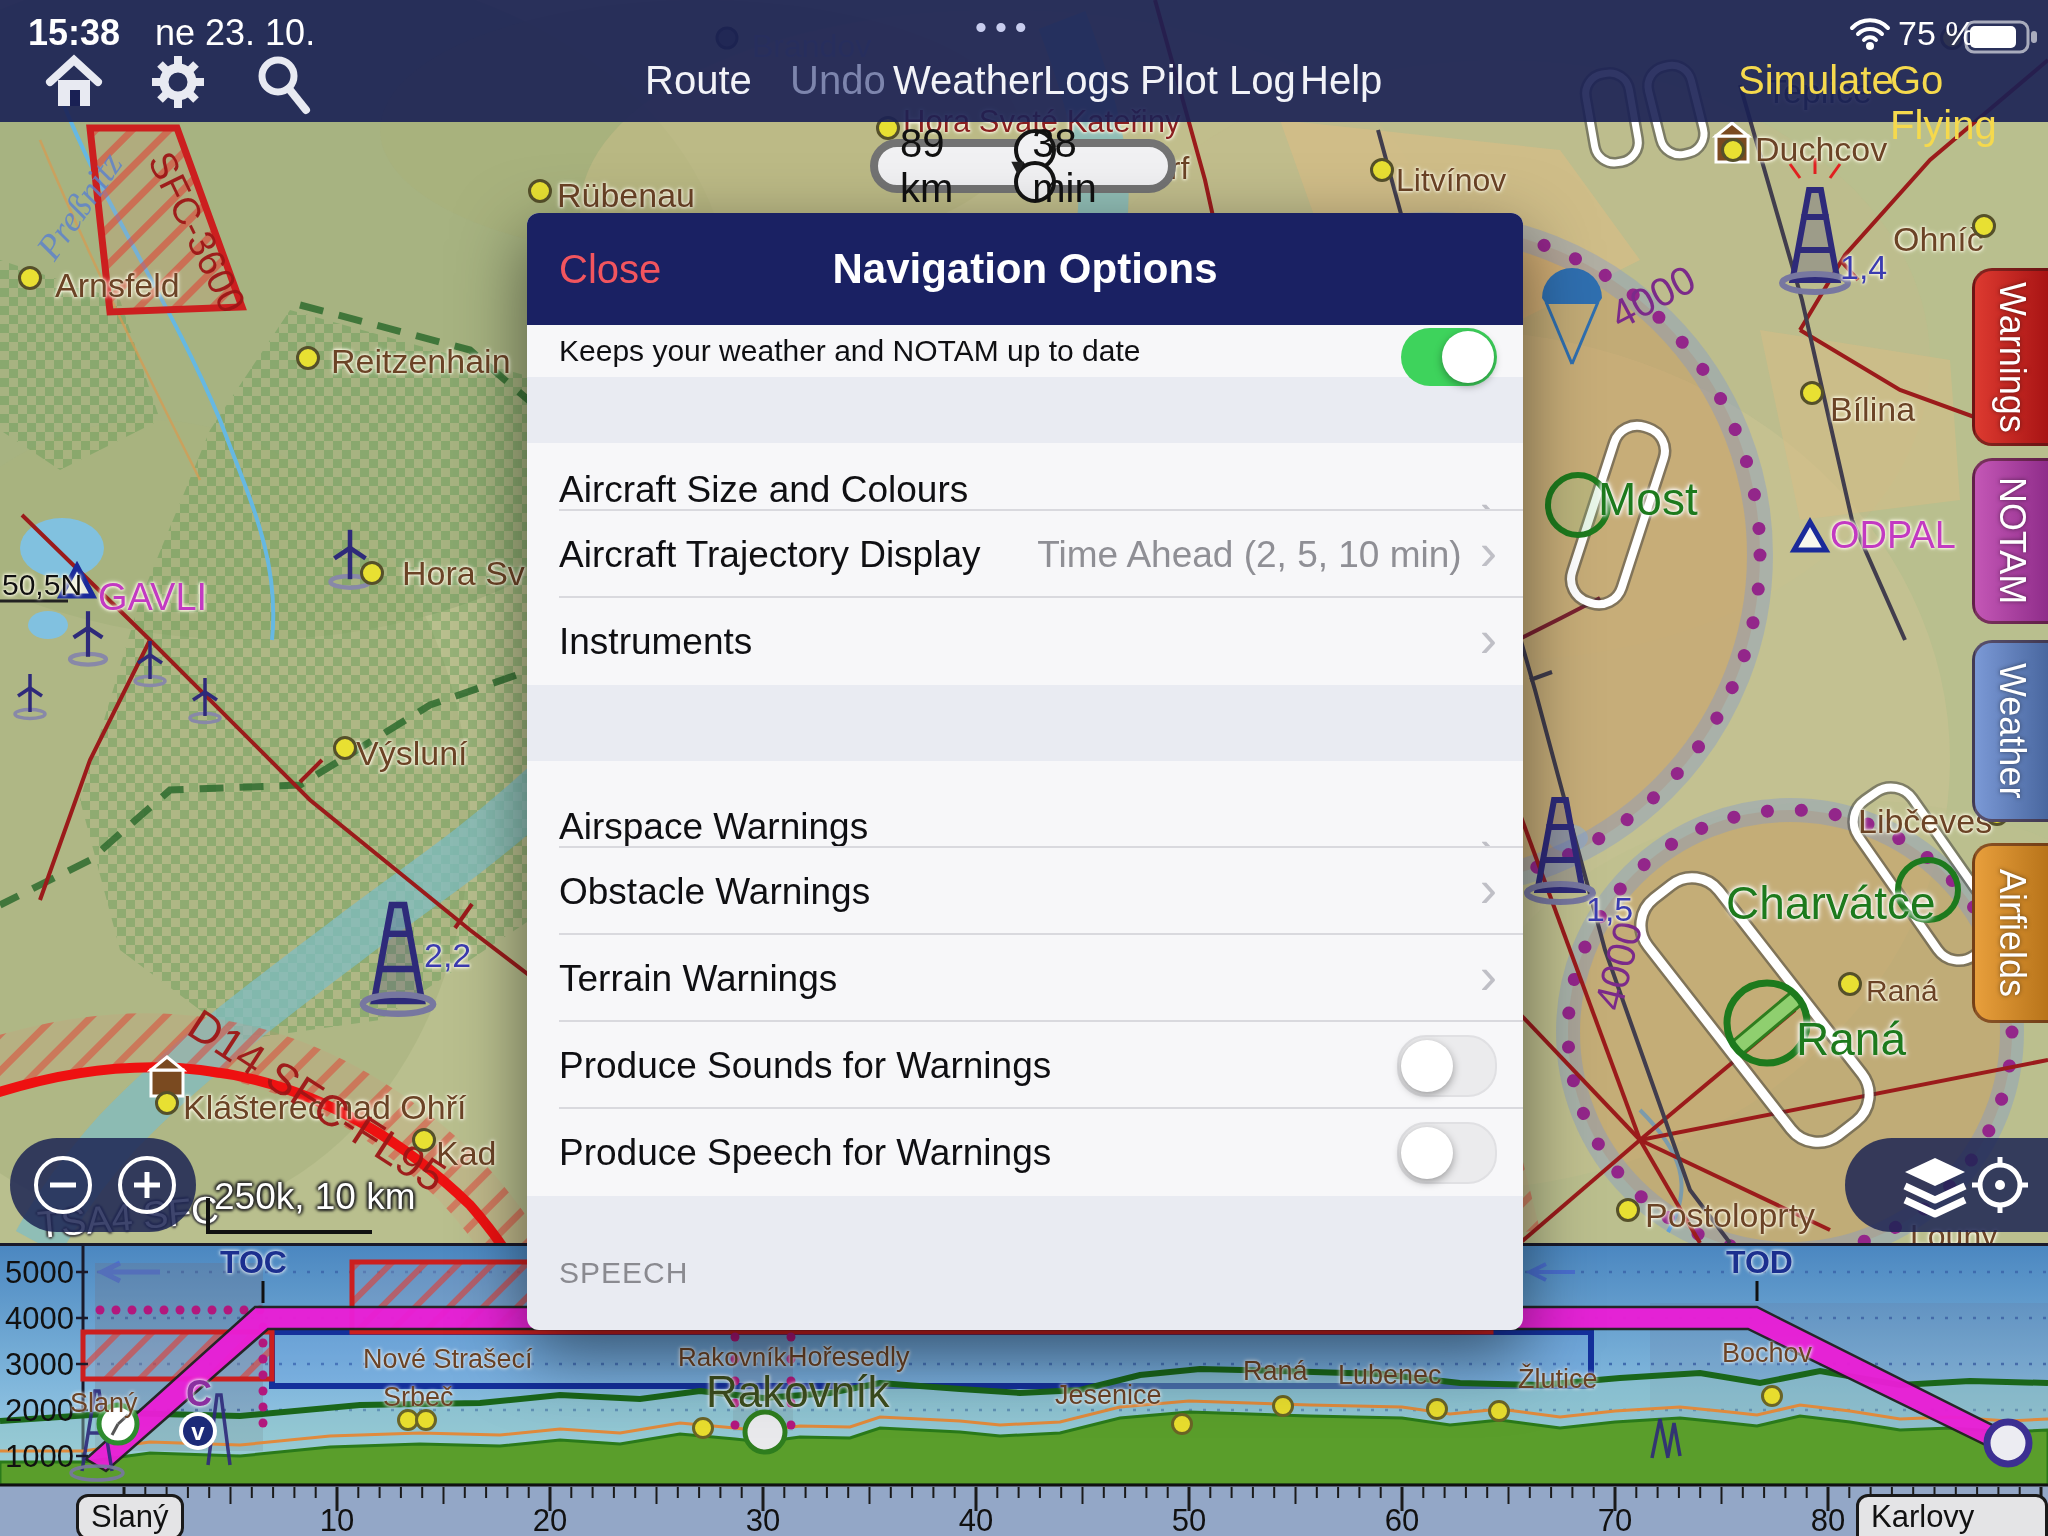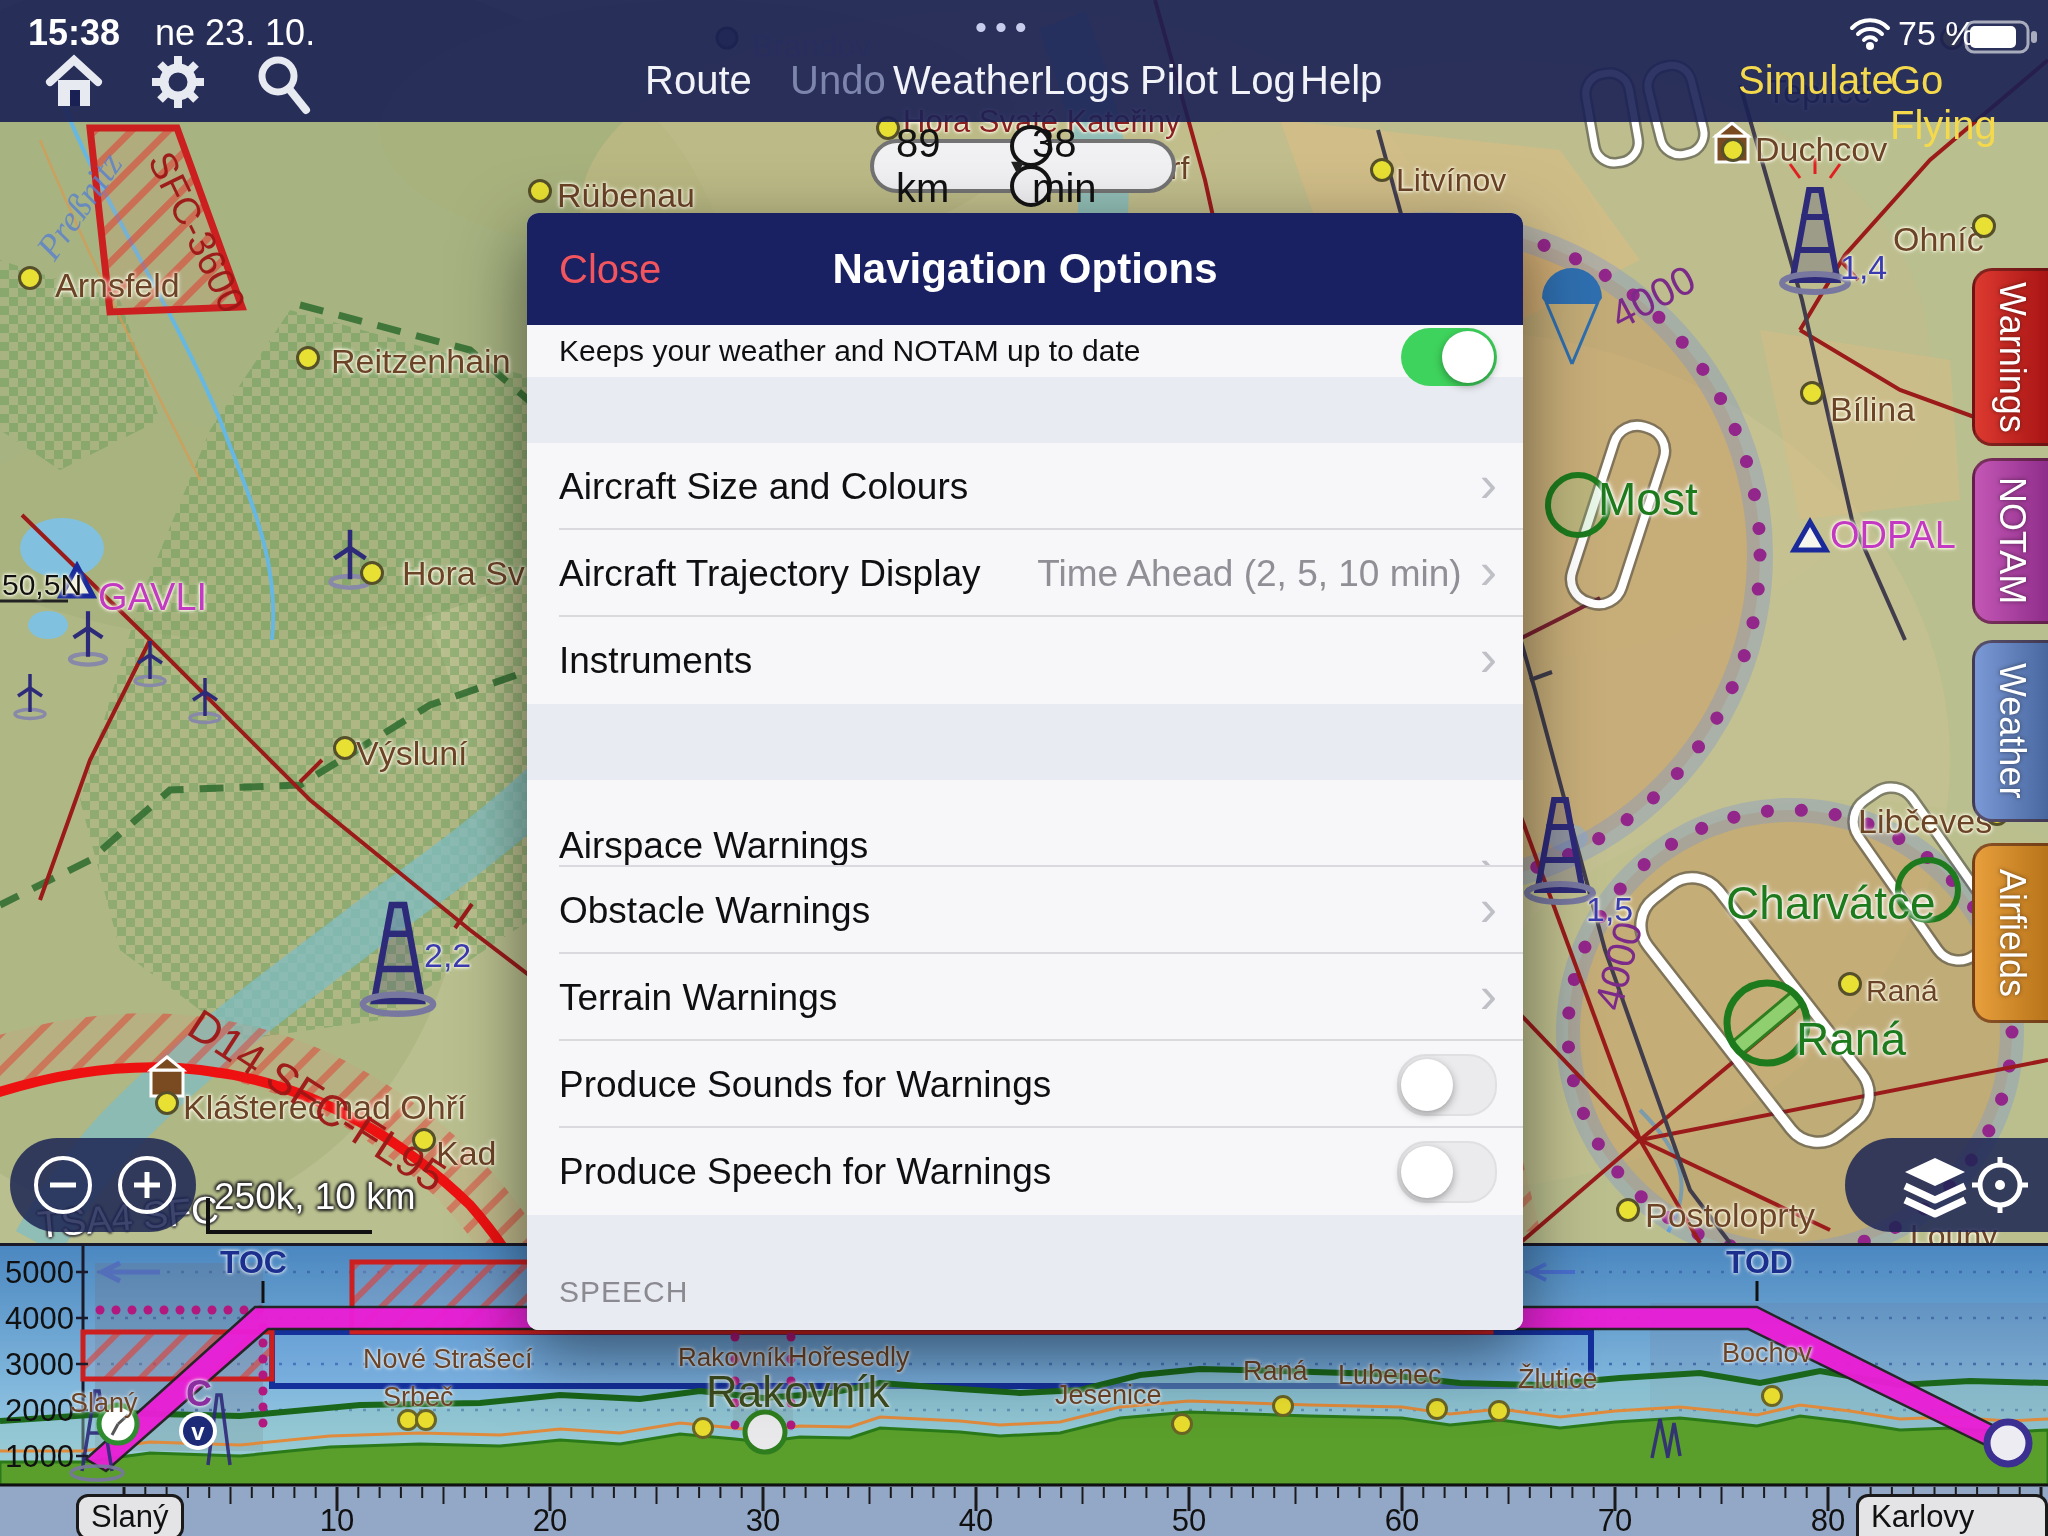--- a/index.html
+++ b/index.html
@@ -29,21 +29,21 @@
   #time{position:absolute;left:28px;top:6px;font-size:36px;font-weight:bold;}
   #date{position:absolute;left:155px;top:6px;font-size:36px;}
   #dots-menu{position:absolute;left:975px;top:2px;font-size:34px;letter-spacing:8px;color:#c8cdee;}
   #pct{position:absolute;left:1898px;top:8px;font-size:34px;}
   #navrow{position:absolute;left:0;top:48px;width:100%;height:70px;}
   .menu-item{position:absolute;top:10px;font-size:40px;color:#f2f3f8;cursor:default;}
   .menu-item.disabled{color:#7d85ad;}
   .menu-item.action{color:#f5d94d;}
   
   #pill{position:absolute;left:870px;top:139px;width:306px;height:54px;z-index:5;
-    background:#f1f1f3;border:4px solid #737373;border-radius:28px;
+    background:#f1f1f3;border:8px solid #737373;border-radius:28px;
     display:flex;align-items:center;justify-content:space-between;padding:0 22px;box-sizing:border-box;}
   #pill .bump{position:absolute;left:136px;width:34px;height:34px;background:#f1f1f3;
     border:4px solid #141414;border-radius:50%;z-index:-1;}
   #pill .bump.top{top:-18px}  #pill .bump.bot{bottom:-18px}
   #pill span{font-size:40px;color:#111;}
   #pill .dd{font-size:26px;margin:0 8px;color:#222;}
   
   .side-tab{position:absolute;left:1972px;width:76px;z-index:4;border-radius:20px 0 0 20px;
     border:3px solid rgba(60,20,20,.55);border-right:none;box-sizing:border-box;
     display:flex;align-items:center;justify-content:center;
@@ -669,21 +669,21 @@
       <span id="modal-title">Navigation Options</span>
     </div>
     <div class="mrow" id="subtitle-row">
       <span class="rlabel">Keeps your weather and NOTAM up to date</span>
       <div class="toggle on">
           <div class="knob"></div>
         </div>
     </div>
     <div class="mgap" style="height:66px"></div>
     <div id="modal-group-0">
-        <div class="mrow sep" style="height: 87px;">
+        <div class="mrow sep" style="height: 68px; align-items: flex-end;">
           <span class="rlabel">Aircraft Size and Colours</span>
           <span class="chev">›</span>
         </div>
         <div class="mrow sep" style="height: 87px;">
           <span class="rlabel">Aircraft Trajectory Display</span>
           <span class="rdetail">Time Ahead (2, 5, 10 min)</span>
           <span class="chev">›</span>
         </div>
         <div class="mrow" style="height: 87px;">
           <span class="rlabel">Instruments</span>

